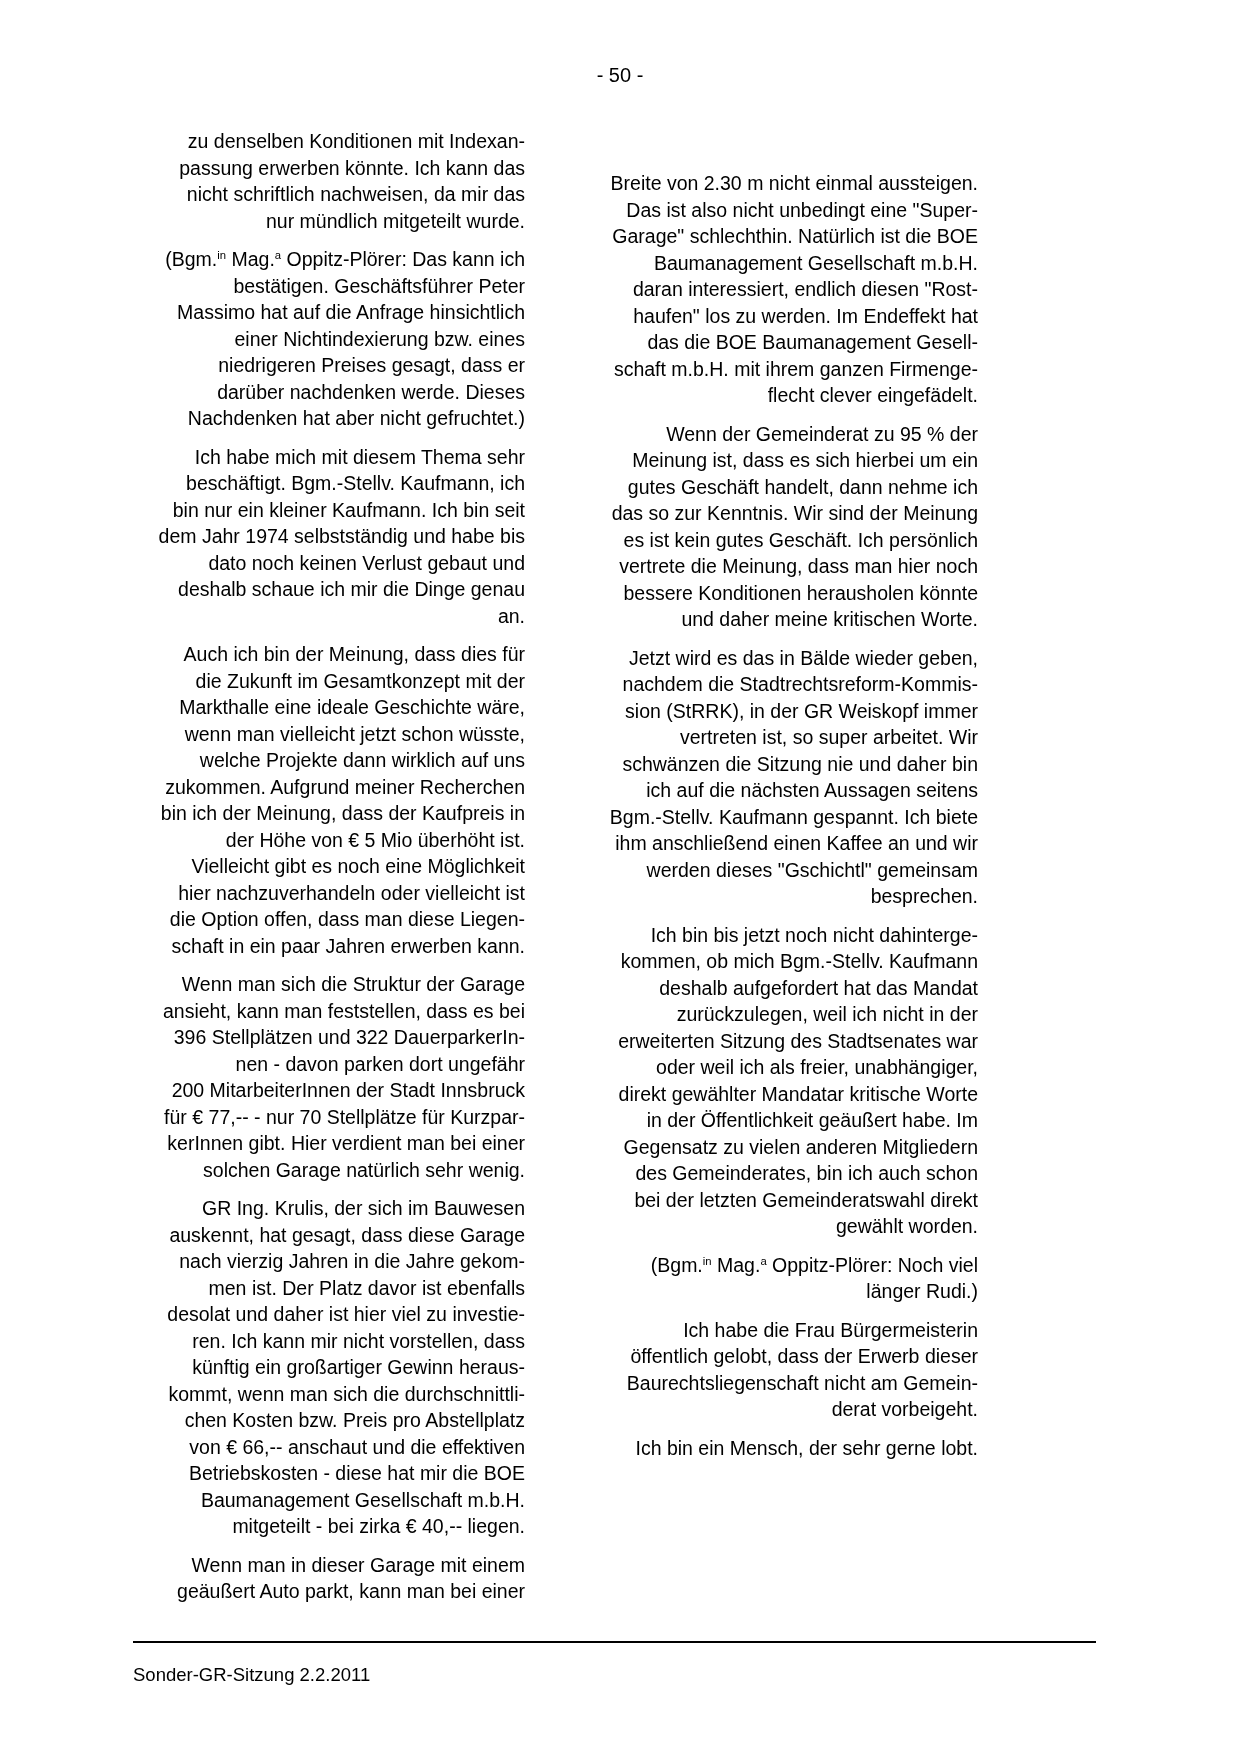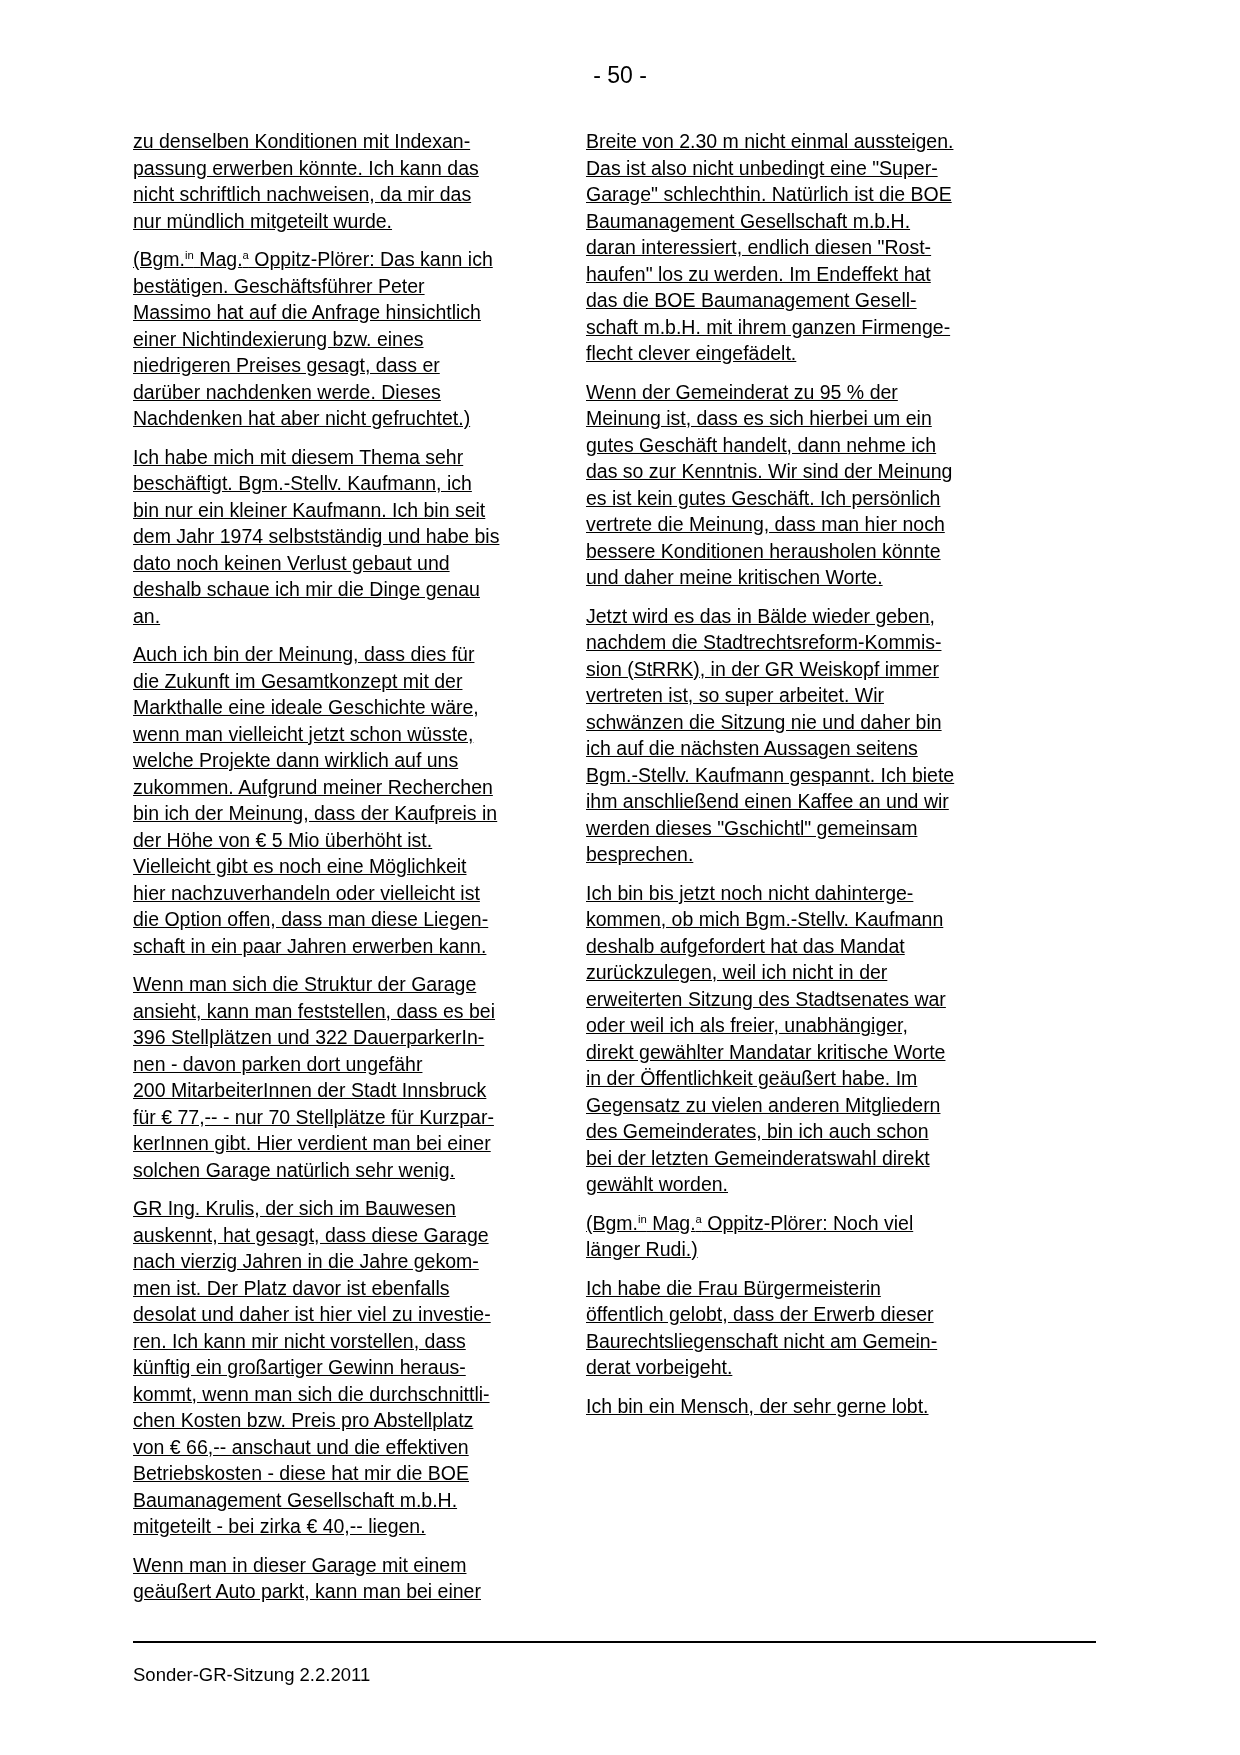--- a/index.html
+++ b/index.html
@@ -15,42 +15,42 @@
     color: #000000;
     font-family: "Liberation Sans", "DejaVu Sans", sans-serif;
     overflow: hidden;
   }
   .page-number {
     position: absolute;
     top: 62px;
     left: 0;
     width: 1240px;
     text-align: center;
-    font-size: 23px;
+    font-size: 20px;
     line-height: 26px;
   }
   .columns {
     position: absolute;
     top: 128px;
     left: 133px;
     display: flex;
   }
   .col {
     width: 392px;
   }
   .col + .col {
     margin-left: 61px;
+    margin-top: 42px;
   }
   .col p {
     margin: 0 0 12px 0;
     font-size: 19.5px;
     line-height: 26.5px;
     white-space: pre-line;
-    text-align: left;
-    text-decoration: underline;
+    text-align: right;
   }
   .col p sup {
     font-size: 0.58em;
     line-height: 0;
     vertical-align: super;
     letter-spacing: 0;
   }
   .footer {
     position: absolute;
     left: 133px;

